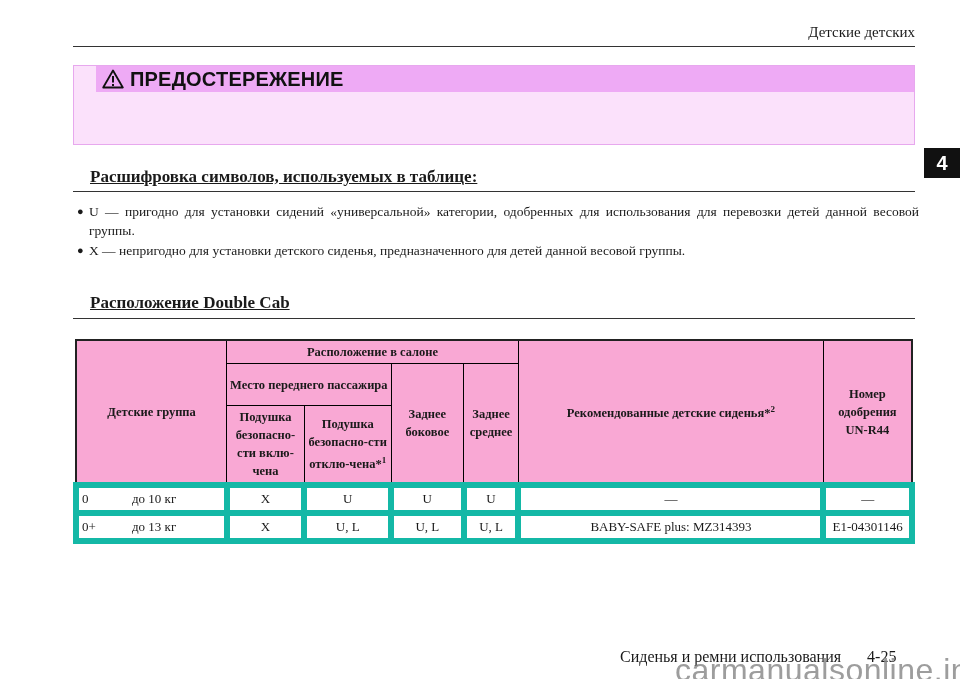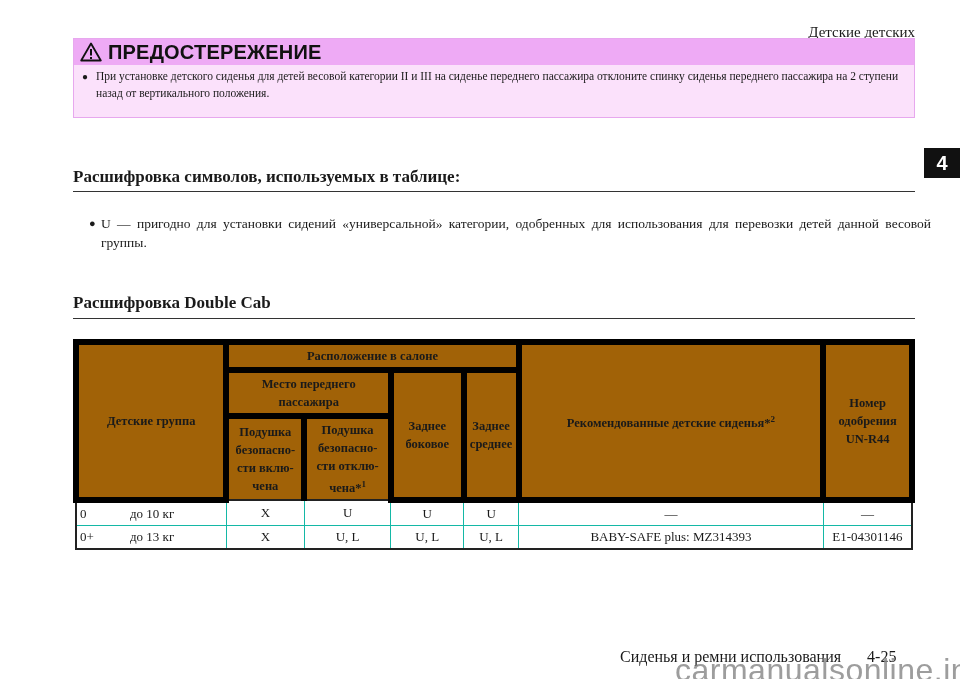--- a/index.html
+++ b/index.html
@@ -1,40 +1,40 @@
 <!DOCTYPE html>
 <html><head>
 <meta charset="utf-8">
 <style>
   html, body { margin:0; padding:0; }
   body { width:960px; height:679px; background:#ffffff; position:relative; overflow:hidden;
          font-family:"Liberation Serif", serif; color:#1a1a1a; }
   .running-head { position:absolute; right:45px; top:24px; font-size:15px; }
   .head-rule { position:absolute; left:73px; width:842px; top:46px; height:1px; background:#333; }
 
-  .warn-box { position:absolute; left:73px; top:38px; width:842px; height:80px; background:#fbe1fb; border:1px solid #e7a8ee; box-sizing:border-box; }
+  .warn-box { position:absolute; left:73px; top:65px; width:842px; height:80px; background:#fbe1fb; border:1px solid #e7a8ee; box-sizing:border-box;padding-left:22px; }
   .warn-head { height:26px; background:#eeaaf5; display:flex; align-items:center; padding-left:6px; }
   .warn-icon { width:22px; height:20px; display:inline-block; margin-right:6px; }
   .warn-title { font-family:"Liberation Sans", sans-serif; font-weight:bold; font-size:20px; letter-spacing:0.2px; color:#111; }
   .warn-list { list-style:none; margin:0; padding:3px 8px 0 8px; font-size:11.5px; line-height:17px; }
   .warn-list li { position:relative; padding-left:14px; }
   .warn-list li::before { content:"●"; position:absolute; left:0; top:0; font-size:10px; }
 
   .tab4 { position:absolute; left:924px; top:148px; width:36px; height:30px; background:#111; color:#fff;
           font-family:"Liberation Sans", sans-serif; font-weight:bold; font-size:20px; display:flex; align-items:center; justify-content:center; }
 
-  .sec-title { position:absolute; left:73px; font-weight:bold; font-size:17px; }
+  .sec-title { position:absolute; left:90px; font-weight:bold; font-size:17px;text-decoration:underline; }
   .sec-rule { position:absolute; left:73px; width:842px; height:1px; background:#333; }
-  .legend-list { position:absolute; left:73px; top:198px; width:842px; list-style:none; margin:16px; padding:0; font-size:13.5px; line-height:19px; }
+  .legend-list { position:absolute; left:73px; top:198px; width:842px; list-style:none; margin:4px; padding:0; font-size:13.5px; line-height:19px; }
   .legend-list li { position:relative; padding-left:12px; text-align:justify; margin-bottom:1px; }
   .legend-list li::before { content:"●"; position:absolute; left:0; top:0; font-size:11px; }
 
   table.grid { position:absolute; left:73px; top:339px; width:842px; border-collapse:collapse; border:2px solid #222; font-size:12.5px; }
-  table.grid th { background:#a16207; font-weight:bold; border:6px solid #000000; text-align:center; padding:2px; line-height:18px; }
-  table.grid td { border:1px solid #14b8a6; text-align:center; height:22px; padding:0 3px; font-size:13px; }
+  table.grid th { background:#f9a8d4; font-weight:bold; border:1px solid #000000; text-align:center; padding:2px; line-height:18px; }
+  table.grid td { border:6px solid #14b8a6; text-align:center; height:22px; padding:0 3px; font-size:13px; }
   table.grid thead tr:last-child th { border-bottom:2px solid #222; }
   .wg { text-align:left !important; }
   .wg span.n { display:inline-block; width:50px; }
   sup { font-size:9px; }
 
   .footer { position:absolute; left:620px; top:648px; font-size:16px; }
   .footer .pg { margin-left:26px;text-align:right; }
   .watermark { position:absolute; left:675px; top:652px; font-family:"Liberation Sans", sans-serif; font-size:32px; color:rgba(140,140,140,0.85); letter-spacing:0.5px; }
 </style>
 </head>
@@ -48,33 +48,33 @@
     <span class="warn-icon">
       <svg width="22" height="20" viewBox="0 0 22 20">
           <path d="M11 1.5 L20.8 18.5 L1.2 18.5 Z" fill="none" stroke="#111" stroke-width="1.8" stroke-linejoin="round"></path>
           <rect x="10" y="7" width="2" height="6.5" fill="#111"></rect>
           <rect x="10" y="15" width="2" height="2" fill="#111"></rect>
         </svg>
     </span>
     <span class="warn-title">ПРЕДОСТЕРЕЖЕНИЕ</span>
   </div>
   <ul class="warn-list">
-    <li>При установке детского сиденья для детей весовой категории II и III на сиденье переднего пассажира отклоните спинку сиденья переднего пассажира на 2 ступени назад от вертикального положения.</li>
   </ul>
 </div>
 
 <div class="tab4">4</div>
 
 <div class="sec-title" style="top:167px;">Расшифровка символов, используемых в таблице:</div>
 <div class="sec-rule" style="top:191px;"></div>
 <ul class="legend-list">
   <li>U — пригодно для установки сидений «универсальной» категории, одобренных для использования для перевозки детей данной весовой группы.</li>
+  <li>X — непригодно для установки детского сиденья, предназначенного для детей данной весовой группы.</li>
 </ul>
 
-<div class="sec-title" style="top:293px;">Расшифровка Double Cab</div>
+<div class="sec-title" style="top:293px;">Расположение Double Cab</div>
 <div class="sec-rule" style="top:318px;"></div>
 
 <table class="grid">
   <colgroup>
     <col style="width:152px">
       <col style="width:78px">
       <col style="width:87px">
       <col style="width:73px">
       <col style="width:55px">
       <col style="width:308px">

